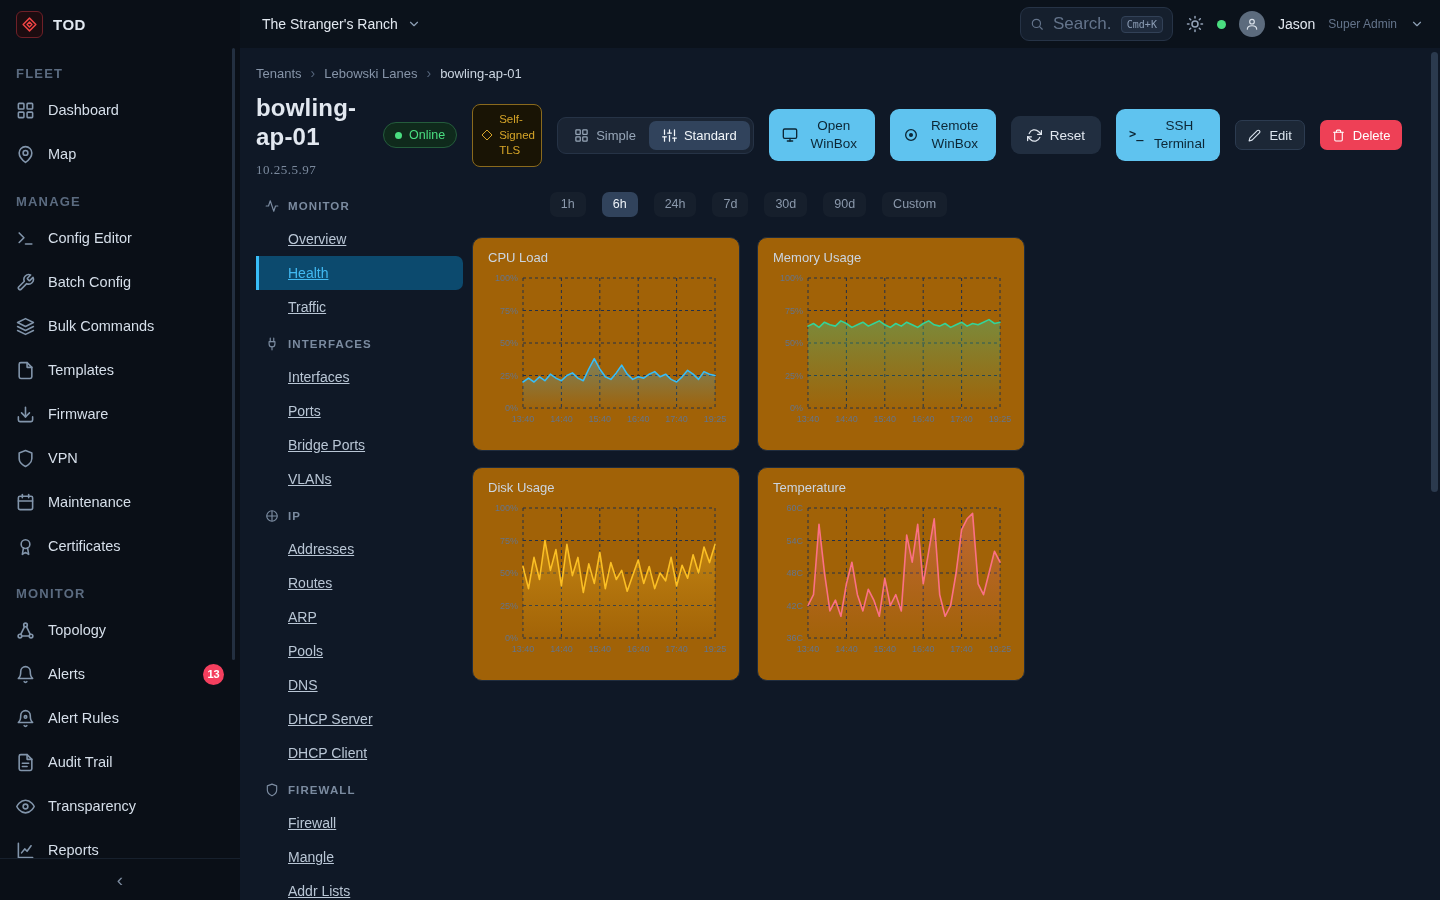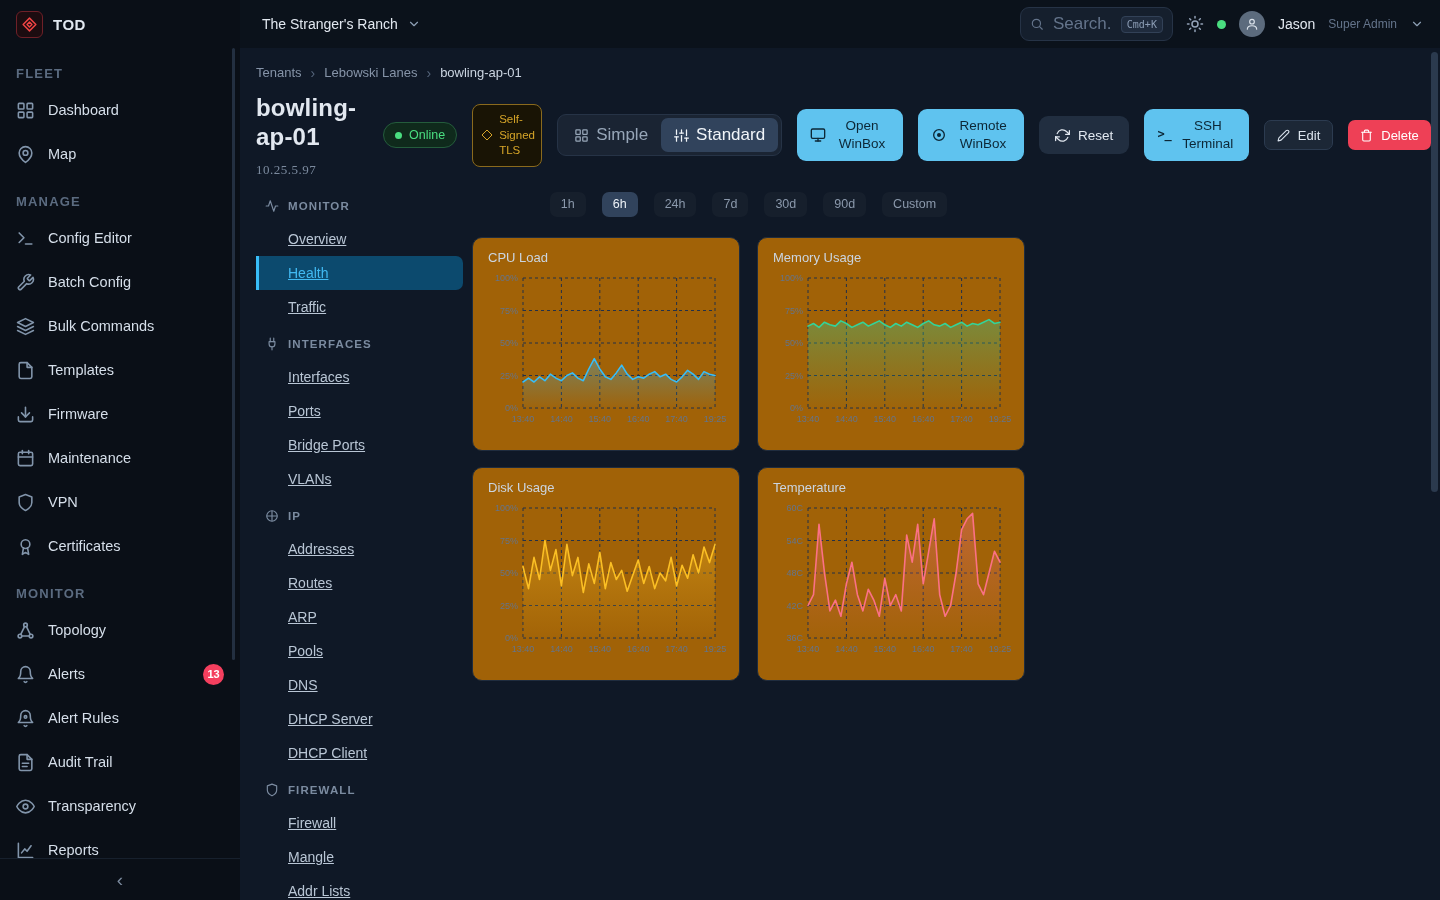--- a/index.html
+++ b/index.html
@@ -41,37 +41,37 @@
   .status-dot { width:9px; height:9px; border-radius:50%; }
   .avatar { width:26px; height:26px; border-radius:50%; background:#5c6b7d; display:flex; align-items:center; justify-content:center; color:#dce3eb; }
   .avatar svg { width:14px; height:14px; }
   .user-name { font-size:14px; }
   .user-role { font-size:12px; color:#64748b; }
 
   
   .content { flex:1; position:relative; background:#0f1826; overflow:hidden; padding-left:16px; }
   .content-scroll { position:absolute; top:4px; right:2px; width:7px; height:440px; background:#2b3a4e; border-radius:4px; }
 
-  .breadcrumb { padding-top:17px; font-size:13px; color:#8694a8; display:flex; gap:9px; }
+  .breadcrumb { padding-top:17px; font-size:13px; color:#8694a8; display:flex; gap:9px; align-items:center; }
   .crumb-sep { color:#55657b; font-size:14px; }
   .crumb-current { color:#cbd5e1; }
 
   .device-header { display:flex; align-items:center; gap:15px; margin-top:12px; }
   .title-block { width:112px; min-width:112px; }
   h1.device-name { font-size:24px; margin:0; line-height:1.22; font-weight:bold; letter-spacing:.2px; }
   .device-ip { margin-top:10px; font-family:Liberation Serif, serif; font-size:13px; color:#7b8a9e; letter-spacing:.5px; }
 
   .pill-online { display:flex; align-items:center; gap:7px; background:#0f2a1c; border:1px solid #245c3c; color:#4ade80; font-size:12.5px; padding:5px 11px; border-radius:15px; white-space:nowrap; }
   .pill-online .dot { width:7px; height:7px; border-radius:50%; background:#4ade80; }
 
   .tls-badge { display:flex; align-items:center; gap:6px; border:1px solid #8a6a1d; background:#191405; color:#d6a528; font-size:11.5px; padding:7px 8px; border-radius:8px; width:70px; line-height:1.35; }
   .tls-badge .icon { width:12px; height:12px; flex:none; }
 
   .seg-toggle { display:flex; background:#1a2433; border:1px solid #263346; border-radius:9px; padding:3px; }
-  .seg { display:flex; align-items:center; gap:7px; padding:7px 13px; border-radius:7px; font-size:17px; color:#97a6b8; cursor:pointer; background:none; border:none; font-family:inherit; }
+  .seg { display:flex; align-items:center; gap:7px; padding:7px 13px; border-radius:7px; font-size:13px; color:#97a6b8; cursor:pointer; background:none; border:none; font-family:inherit; }
   .seg .icon { width:15px; height:15px; }
   .seg.active { background:#31435c; color:#f1f5f9; }
 
   .btn { display:flex; align-items:center; gap:8px; border-radius:9px; cursor:pointer; border:none; font-family:inherit; }
   .btn .icon { flex:none; }
   .btn-winbox { background:#5fc3ef; color:#0c2736; height:52px; padding:0 13px; font-size:13.5px; font-weight:500; }
   .btn-winbox .icon { width:16px; height:16px; }
   .btn-winbox .lbl { width:56px; text-align:center; line-height:1.35; }
   .ssh-glyph { font-family:"DejaVu Sans Mono", monospace; font-size:12px; font-weight:bold; width:auto !important; }
   .btn-dark { background:#212e40; color:#e2e8f0; height:38px; padding:0 16px; font-size:13.5px; }
@@ -196,36 +196,36 @@
                   <polyline points="7 10 12 15 17 10"></polyline>
                   <line x1="12" y1="15" x2="12" y2="3"></line>
                 </svg>
               </span>
               <span>Firmware</span>
 
             </div>
             <div class="nav-item">
               <span class="icon">
                 <svg viewBox="0 0 24 24" fill="none" stroke="currentColor" stroke-width="2" stroke-linecap="round" stroke-linejoin="round">
+                  <path d="M12 22s8-3.6 8-10V5l-8-3-8 3v7c0 6.4 8 10 8 10z"></path>
+                </svg>
+              </span>
+              <span>VPN</span>
+
+            </div>
+            <div class="nav-item">
+              <span class="icon">
+                <svg viewBox="0 0 24 24" fill="none" stroke="currentColor" stroke-width="2" stroke-linecap="round" stroke-linejoin="round">
                   <rect x="3" y="4" width="18" height="17" rx="2"></rect>
                   <line x1="16" y1="2" x2="16" y2="6"></line>
                   <line x1="8" y1="2" x2="8" y2="6"></line>
                   <line x1="3" y1="10" x2="21" y2="10"></line>
                 </svg>
               </span>
               <span>Maintenance</span>
-
-            </div>
-            <div class="nav-item">
-              <span class="icon">
-                <svg viewBox="0 0 24 24" fill="none" stroke="currentColor" stroke-width="2" stroke-linecap="round" stroke-linejoin="round">
-                  <path d="M12 22s8-3.6 8-10V5l-8-3-8 3v7c0 6.4 8 10 8 10z"></path>
-                </svg>
-              </span>
-              <span>VPN</span>
 
             </div>
             <div class="nav-item">
               <span class="icon">
                 <svg viewBox="0 0 24 24" fill="none" stroke="currentColor" stroke-width="2" stroke-linecap="round" stroke-linejoin="round">
                   <circle cx="12" cy="9" r="5.5"></circle>
                   <path d="M9.5 13.5 8 22l4-2.5L16 22l-1.5-8.5"></path>
                 </svg>
               </span>
               <span>Certificates</span>

